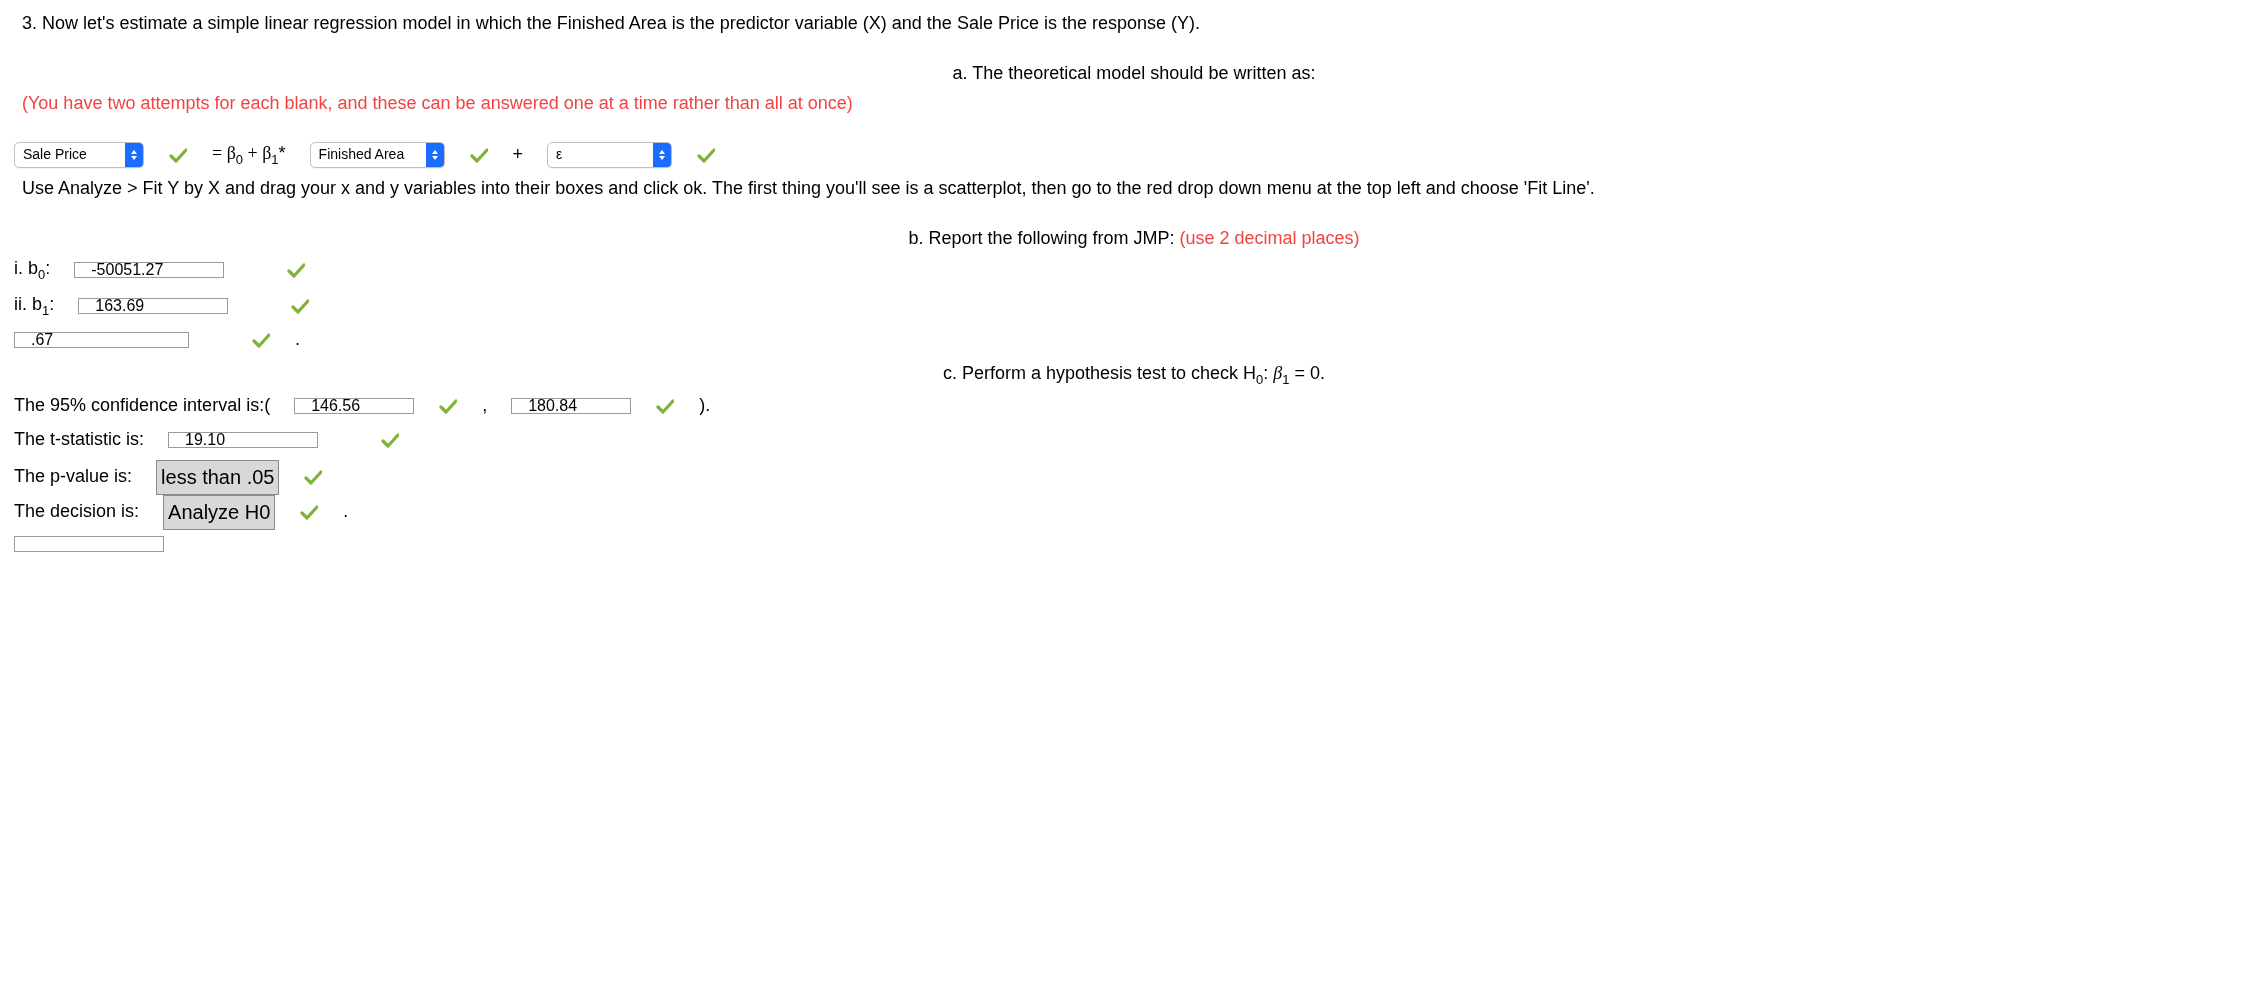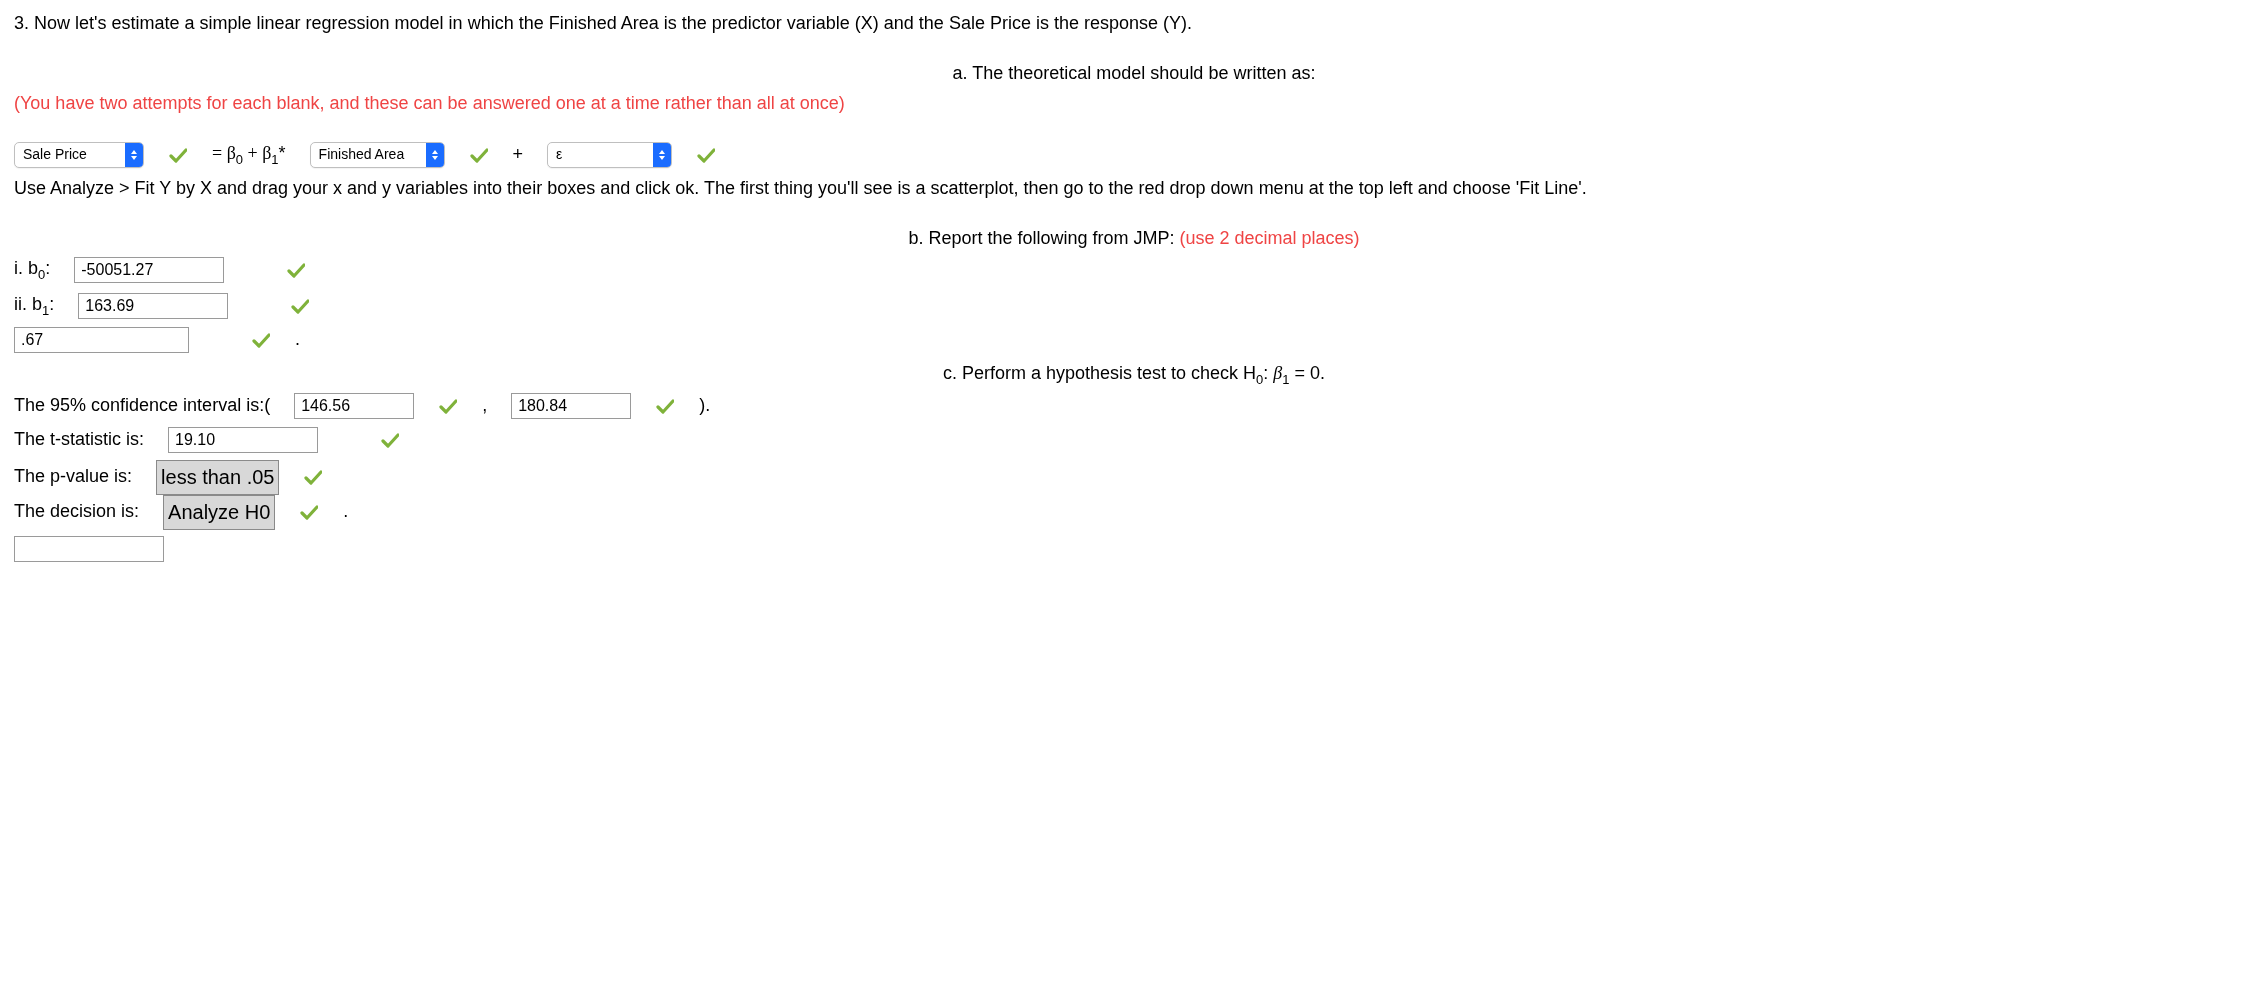--- a/index.html
+++ b/index.html
@@ -4,21 +4,21 @@
 <style>
   body {
     font-family: Arial, Helvetica, sans-serif;
     font-size: 18px;
     color: #000;
     margin: 0;
     padding: 10px 14px;
     line-height: 1.55;
     background: #fff;
   }
-  .para { margin: 0 0 22px 0; }
+  .para { margin: 0 0 22px 8px; }
   .tight { margin: 0 0 2px 0; text-align: center; }
   .red { color: #ef4444; }
   .mathit { font-style: italic; font-family: "Times New Roman", Times, serif; }
   .sub { font-size: 0.72em; vertical-align: sub; }
   .row { display: flex; align-items: center; flex-wrap: wrap; gap: 24px; margin: 0 0 6px 0; }
   .dd {
     display: inline-flex;
     align-items: center;
     height: 24px;
     border: 1px solid #bfbfbf;
@@ -35,25 +35,25 @@
   .dd .dd-caret {
     width: 18px; height: 100%;
     background: #1a6cff;
     border-radius: 0 4px 4px 0;
     display: inline-flex; align-items: center; justify-content: center;
     margin-left: 6px;
   }
   .dd .dd-caret svg { width: 10px; height: 14px; }
   .txt {
     display: inline-block;
-    height: 26px;
+    height: 16px;
     border: 1px solid #9a9a9a;
     background: #fff;
     font-size: 16px;
-    padding: 0 6px;
+    padding: 0 16px;
     box-sizing: border-box;
   }
   .w150 { width: 150px; }
   .w120 { width: 120px; }
   .w170 { width: 175px; }
   .chip {
     display: inline-block;
     font-size: 20px;
     padding: 1px 4px;
     background: #d8d8d8;

